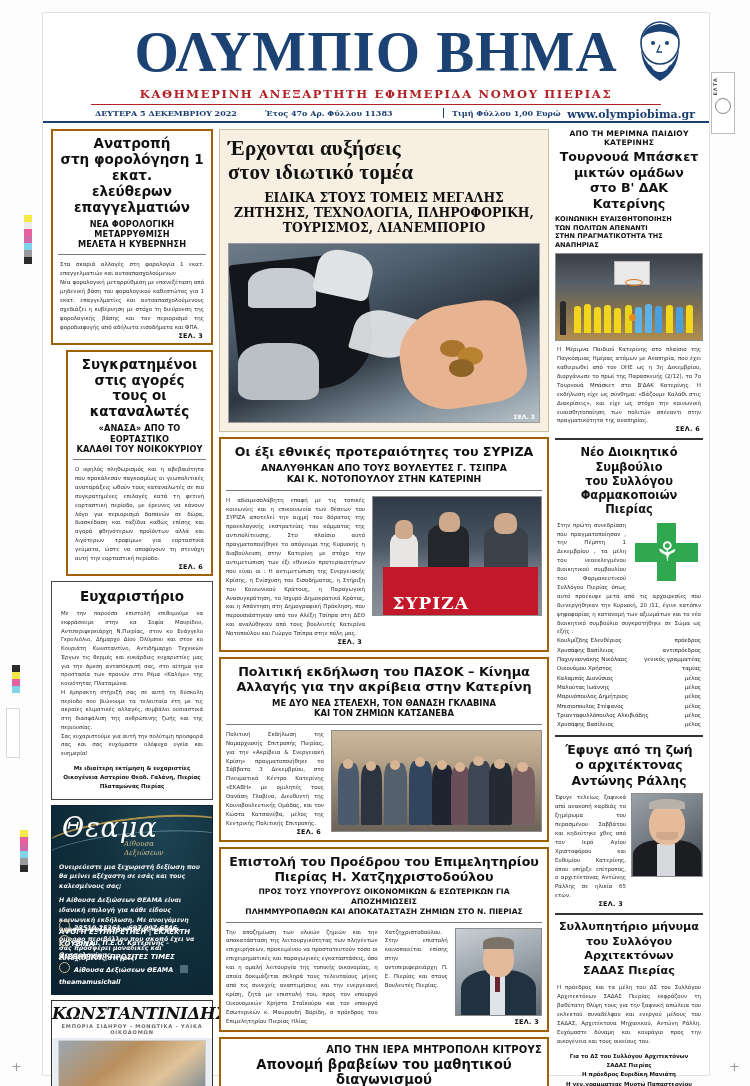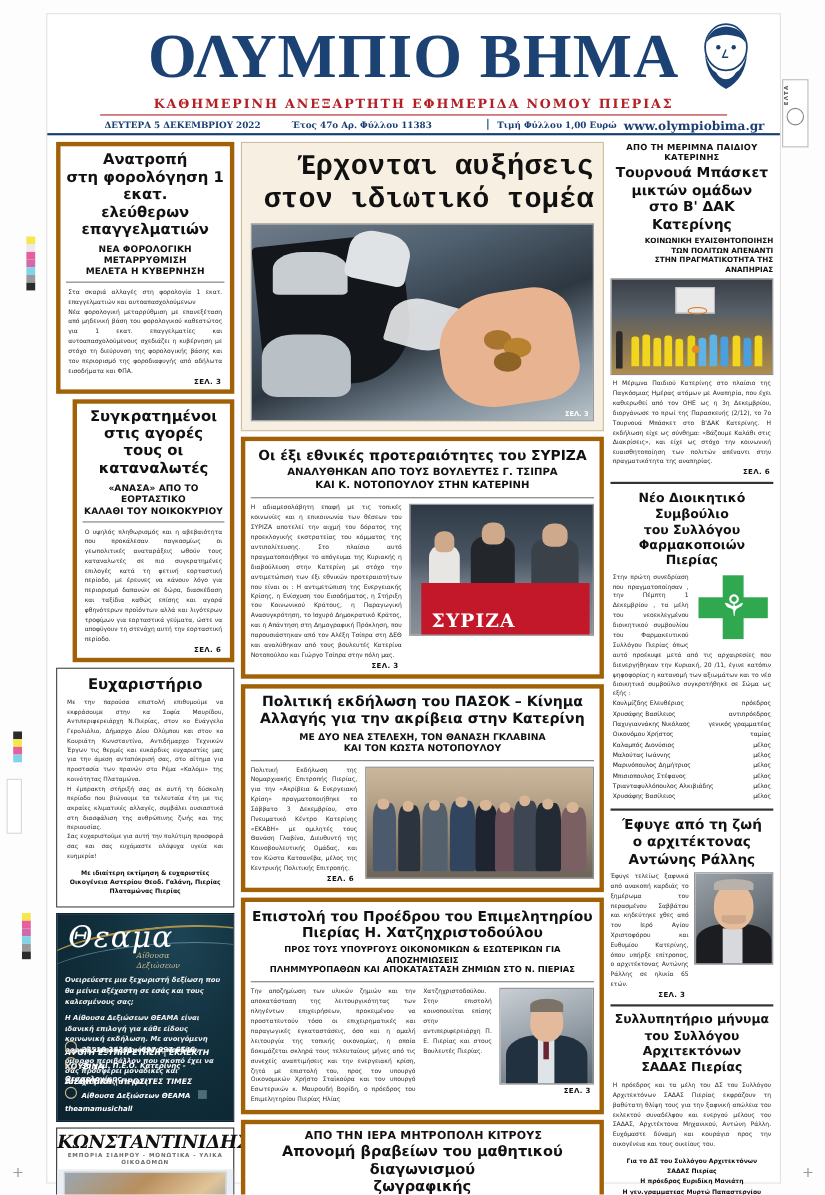--- a/index.html
+++ b/index.html
@@ -37,33 +37,33 @@
   .mb-issue{left:222px;}
   .mb-price{left:400px;border-left:1px solid #1b3f72;padding-left:8px;}
   .mb-url{right:14px;font-size:11px !important;}
 
   
   .grid{display:flex;padding:6px 8px 0 8px;gap:6px;}
   .col-l{width:162px;flex:0 0 162px;}
   .col-c{width:330px;flex:0 0 330px;}
   .col-r{width:148px;flex:0 0 148px;}
 
-  .box{border:4px solid #a16207;margin-bottom:5px;background:#fff;}
+  .box{border:2px solid #a16207;margin-bottom:5px;background:#fff;}
   .hr{border-top:1px solid #7a7a7a;margin:5px 0;}
   .hr2{border-top:2px solid #333;margin:5px 0;}
   .kicker{font-size:7.6px;font-weight:bold;color:#111;text-align:center;letter-spacing:.2px;}
   .hl-lead{font-size:13.5px;font-weight:bold;color:#111;text-align:center;line-height:1.18;}
   .hl-lead2{font-size:8.2px;font-weight:bold;color:#111;text-align:center;line-height:1.25;letter-spacing:.1px;}
   .body-txt{font-size:5.5px;color:#2a2a2a;line-height:1.62;text-align:justify;padding:0 2px;}
   .sel{font-size:6.4px;font-weight:bold;color:#111;text-align:right;padding-right:3px;letter-spacing:.3px;}
 
   
   .main-story{background:#f7f0e2;border:1px solid #cbbd9d;padding:7px 8px 8px;}
-  .ms-h1{font-family:Liberation Mono, monospace;font-size:26px;font-weight:bold;
-        color:#111;text-align:right;line-height:1.14;letter-spacing:.2px;}
+  .ms-h1{font-family:Liberation Serif, serif;font-size:21px;font-weight:bold;
+        color:#111;text-align:left;line-height:1.14;letter-spacing:.2px;}
   .ms-h2{font-family:"DejaVu Serif","Liberation Serif",serif;font-size:12.4px;font-weight:bold;
         color:#111;text-align:center;line-height:1.2;margin-top:6px;}
   .ms-photo{margin-top:7px;height:178px;border:1px solid #9a9a9a;position:relative;overflow:hidden;
         background:linear-gradient(160deg,#6e7a88 0%,#50606f 28%,#2d3741 55%,#7b8a96 78%,#b9c3c9 100%);}
 
   .photo{position:relative;overflow:hidden;border:1px solid #8d8d8d;background:#8d9aa6;}
   .ph-cap{position:absolute;bottom:2px;right:4px;font-size:6px;font-weight:bold;color:#fff;}
 
   
   .syr{background:linear-gradient(180deg,#2f3a46 0%,#4a5663 42%,#6d7682 60%,#8a9199 100%);}
@@ -273,20 +273,23 @@
           </div>
 
         </div>
       </div>
 
       <div class="col-c">
 
         <div class="main-story">
           <div class="ms-h1" style="white-space:pre-line;">Έρχονται αυξήσεις
 στον ιδιωτικό τομέα</div>
+          <div class="ms-h2" style="white-space:pre-line;">ΕΙΔΙΚΑ ΣΤΟΥΣ ΤΟΜΕΙΣ ΜΕΓΑΛΗΣ
+ΖΗΤΗΣΗΣ, ΤΕΧΝΟΛΟΓΙΑ, ΠΛΗΡΟΦΟΡΙΚΗ,
+ΤΟΥΡΙΣΜΟΣ, ΛΙΑΝΕΜΠΟΡΙΟ</div>
           <div class="ms-photo">
             <div style="position:absolute;left:2%;top:8%;width:44%;height:74%;background:#13161a;border-radius:4px 30% 40% 6px;transform:rotate(-6deg);"></div>
             <div style="position:absolute;left:6%;top:14%;width:22%;height:22%;background:#c8cdd2;border-radius:40% 40% 8% 8%;"></div>
             <div style="position:absolute;left:28%;top:4%;width:18%;height:26%;background:#dfe3e6;border-radius:40% 40% 14% 14%;transform:rotate(12deg);"></div>
             <div style="position:absolute;left:3%;top:56%;width:26%;height:32%;background:#b9c0c6;border-radius:36% 36% 18% 18%;"></div>
             <div style="position:absolute;left:40%;top:38%;width:20%;height:26%;background:#f4f6f7;border-radius:50% 6% 50% 6%;transform:rotate(16deg);opacity:.85;"></div>
             <div style="position:absolute;left:55%;top:34%;width:40%;height:58%;background:#e8b391;border-radius:46% 30% 28% 40%;transform:rotate(-9deg);"></div>
             <div style="position:absolute;left:68%;top:54%;width:8%;height:10%;background:#a9742e;border-radius:50%;"></div>
             <div style="position:absolute;left:74%;top:58%;width:8%;height:10%;background:#b8822f;border-radius:50%;"></div>
             <div style="position:absolute;left:71%;top:65%;width:8%;height:10%;background:#8d6326;border-radius:50%;"></div>
@@ -317,21 +320,21 @@
                 </div>
               </div>
             </div>
           </div>
         </div>
 
         <div class="box" style="padding:5px 5px 4px;">
           <div style="font-size:12.8px;font-weight:bold;text-align:center;color:#111;line-height:1.2;white-space:pre-line;">Πολιτική εκδήλωση του ΠΑΣΟΚ – Κίνημα
 Αλλαγής για την ακρίβεια στην Κατερίνη</div>
           <div style="font-size:8.4px;font-weight:bold;text-align:center;color:#111;line-height:1.25;margin-top:3px;white-space:pre-line;">ΜΕ ΔΥΟ ΝΕΑ ΣΤΕΛΕΧΗ, ΤΟΝ ΘΑΝΑΣΗ ΓΚΛΑΒΙΝΑ
-ΚΑΙ ΤΟΝ ΚΩΣΤΑ ΝΟΤΟΠΟΥΛΟΥ</div>
+ΚΑΙ ΤΟΝ ΖΗΜΙΩΝ ΚΑΤΣΑΝΕΒΑ</div>
           <div class="hr"></div>
           <div class="two-col">
             <div style="flex:0 0 31%;">
               <div class="flow">Πολιτική Εκδήλωση της Νομαρχιακής Επιτροπής Πιερίας, για την «Ακρίβεια &amp; Ενεργειακή Κρίση» πραγματοποιήθηκε το Σάββατο 3 Δεκεμβρίου, στο Πνευματικό Κέντρο Κατερίνης «ΕΚΑΒΗ» με ομιλητές τους Θανάση Γλαβίνα, Διευθυντή της Κοινοβουλευτικής Ομάδας, και τον Κώστα Κατσανέβα, μέλος της Κεντρικής Πολιτικής Επιτροπής.</div>
               <div class="sel">ΣΕΛ. 6</div>
             </div>
             <div style="flex:1;">
               <div class="photo pas" style="height:100px;">
                 <div class="pas-fig" style="left:3%;width:10%;height:62%;background:#4b5b6d;"></div>
                 <div class="pas-head" style="left:5.2%;top:28%;width:5%;height:10%;"></div>
@@ -378,35 +381,35 @@
                 <div style="position:absolute;left:46%;bottom:26%;width:6%;height:26%;background:#6a2530;"></div>
                 <div class="head" style="left:32%;top:14%;width:36%;height:42%;background:#e3bb9c;"></div>
                 <div style="position:absolute;left:32%;top:10%;width:36%;height:14%;background:#7b7268;border-radius:50% 50% 0 0;"></div>
               </div>
               <div class="sel" style="margin-top:2px;">ΣΕΛ. 3</div>
             </div>
           </div>
         </div>
 
         <div class="box" style="padding:5px 5px 4px;">
-          <div class="kicker" style="font-size:10px;text-align:center;padding-left:2px;">ΑΠΟ ΤΗΝ ΙΕΡΑ ΜΗΤΡΟΠΟΛΗ ΚΙΤΡΟΥΣ</div>
+          <div class="kicker" style="font-size:10px;text-align:right;padding-left:2px;">ΑΠΟ ΤΗΝ ΙΕΡΑ ΜΗΤΡΟΠΟΛΗ ΚΙΤΡΟΥΣ</div>
           <div style="font-size:13.2px;font-weight:bold;text-align:center;color:#111;line-height:1.2;white-space:pre-line;margin-top:2px;">Απονομή βραβείων του μαθητικού διαγωνισμού
 ζωγραφικής</div>
 
         </div>
       </div>
 
       <div class="col-r">
 
         <div>
           <div class="kicker">ΑΠΟ ΤΗ ΜΕΡΙΜΝΑ ΠΑΙΔΙΟΥ ΚΑΤΕΡΙΝΗΣ</div>
           <div style="font-size:12.6px;font-weight:bold;text-align:center;color:#111;line-height:1.25;white-space:pre-line;margin-top:2px;">Τουρνουά Μπάσκετ
 μικτών ομάδων
 στο Β' ΔΑΚ Κατερίνης</div>
-          <div style="font-size:6.6px;font-weight:bold;text-align:right;color:#111;line-height:1.3;margin-top:3px;white-space:pre-line;">ΚΟΙΝΩΝΙΚΗ ΕΥΑΙΣΘΗΤΟΠΟΙΗΣΗ
+          <div style="font-size:6.6px;font-weight:bold;text-align:left;color:#111;line-height:1.3;margin-top:3px;white-space:pre-line;">ΚΟΙΝΩΝΙΚΗ ΕΥΑΙΣΘΗΤΟΠΟΙΗΣΗ
 ΤΩΝ ΠΟΛΙΤΩΝ ΑΠΕΝΑΝΤΙ
 ΣΤΗΝ ΠΡΑΓΜΑΤΙΚΟΤΗΤΑ ΤΗΣ ΑΝΑΠΗΡΙΑΣ</div>
           <div class="photo bsk" style="height:86px;margin-top:4px;">
             <div class="bsk-hoop"></div>
             <div class="bsk-ring"></div>
             <div style="position:absolute;left:3%;bottom:6%;width:6px;height:40%;background:#2b2b2b;border-radius:3px 3px 0 0;"></div>
             <div class="bsk-kid" style="left:12%;height:32%;"></div>
             <div class="bsk-kid" style="left:19%;height:34%;"></div>
             <div class="bsk-kid" style="left:26%;height:31%;"></div>
             <div class="bsk-kid" style="left:33%;height:33%;"></div>

